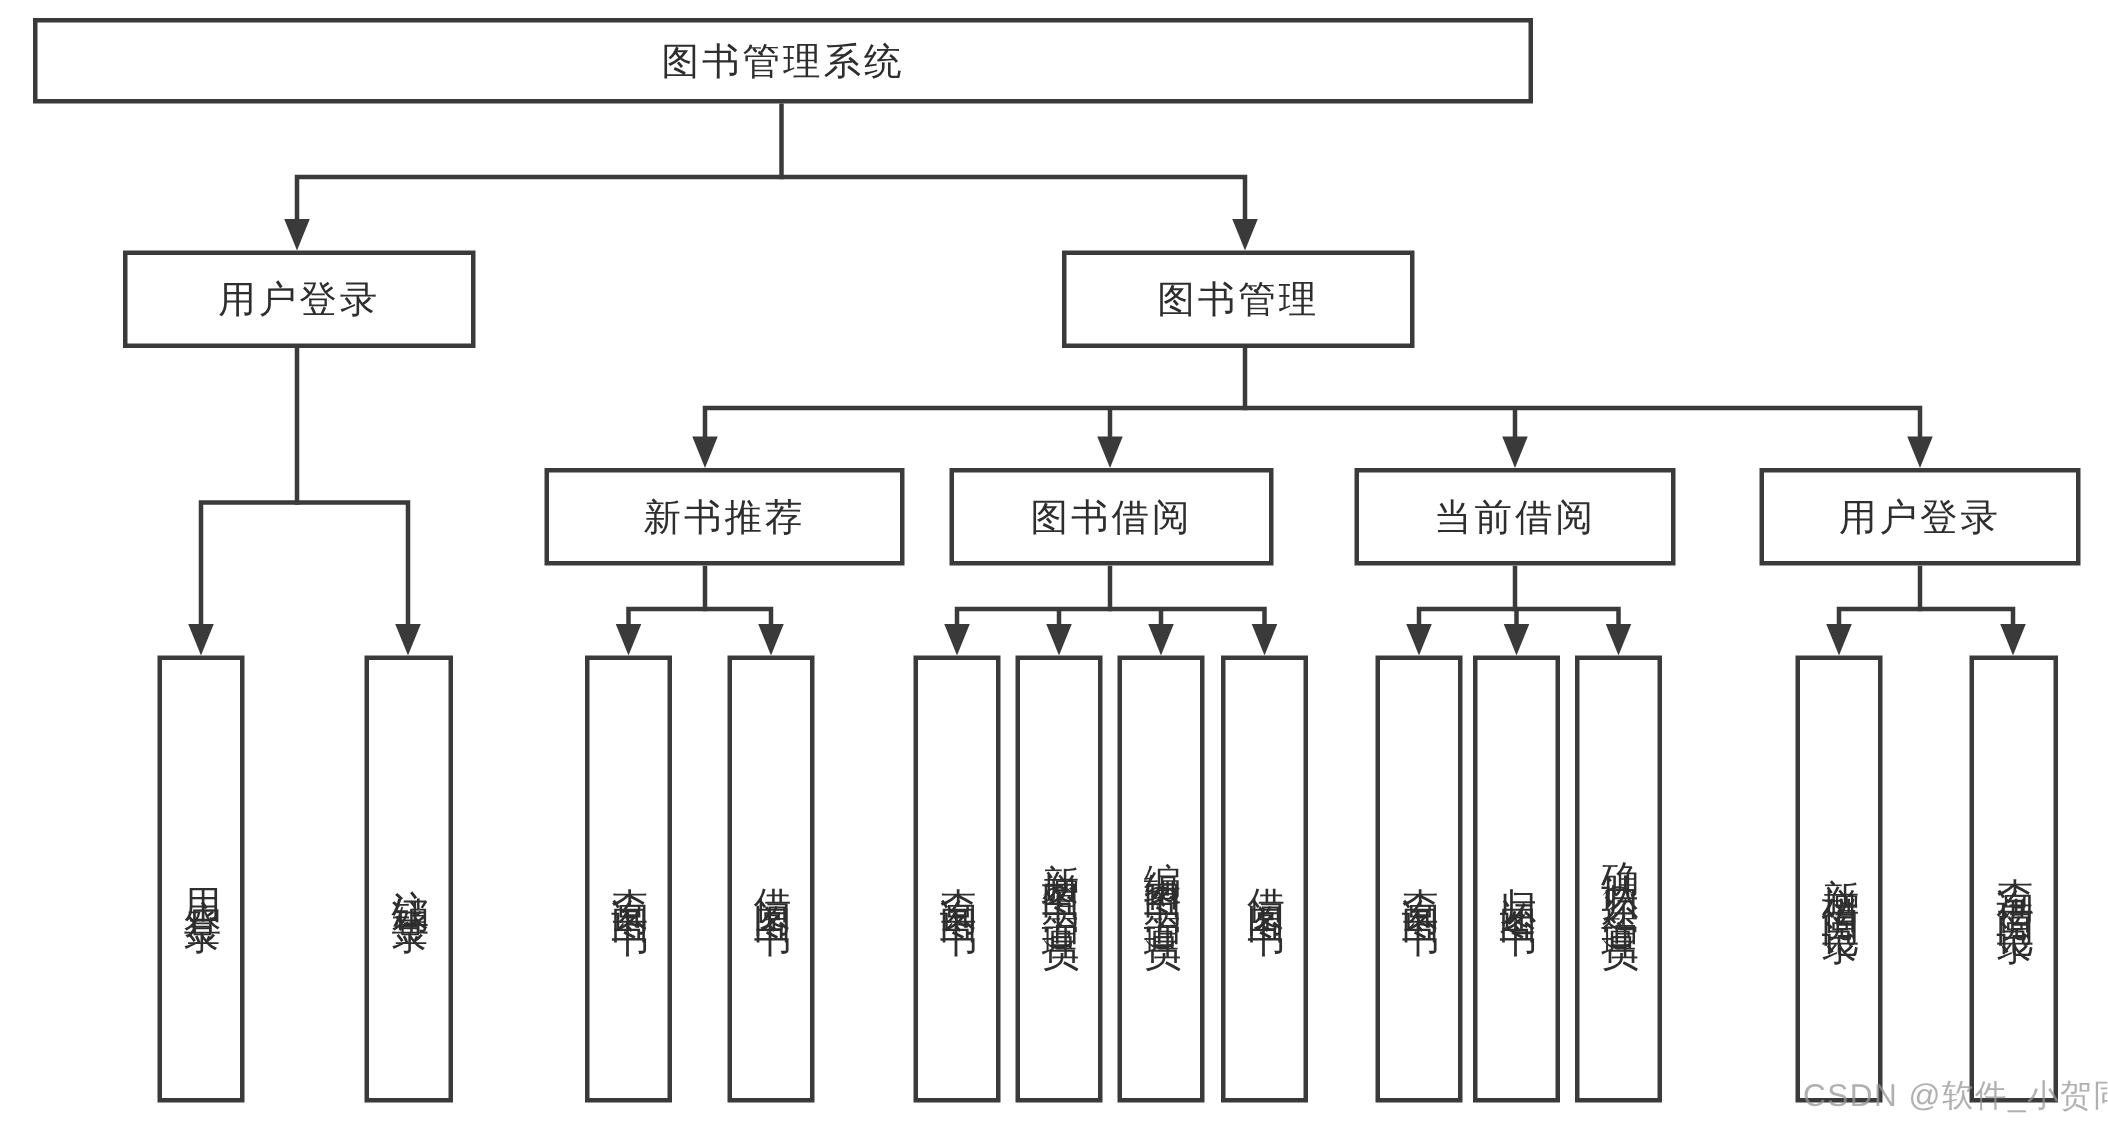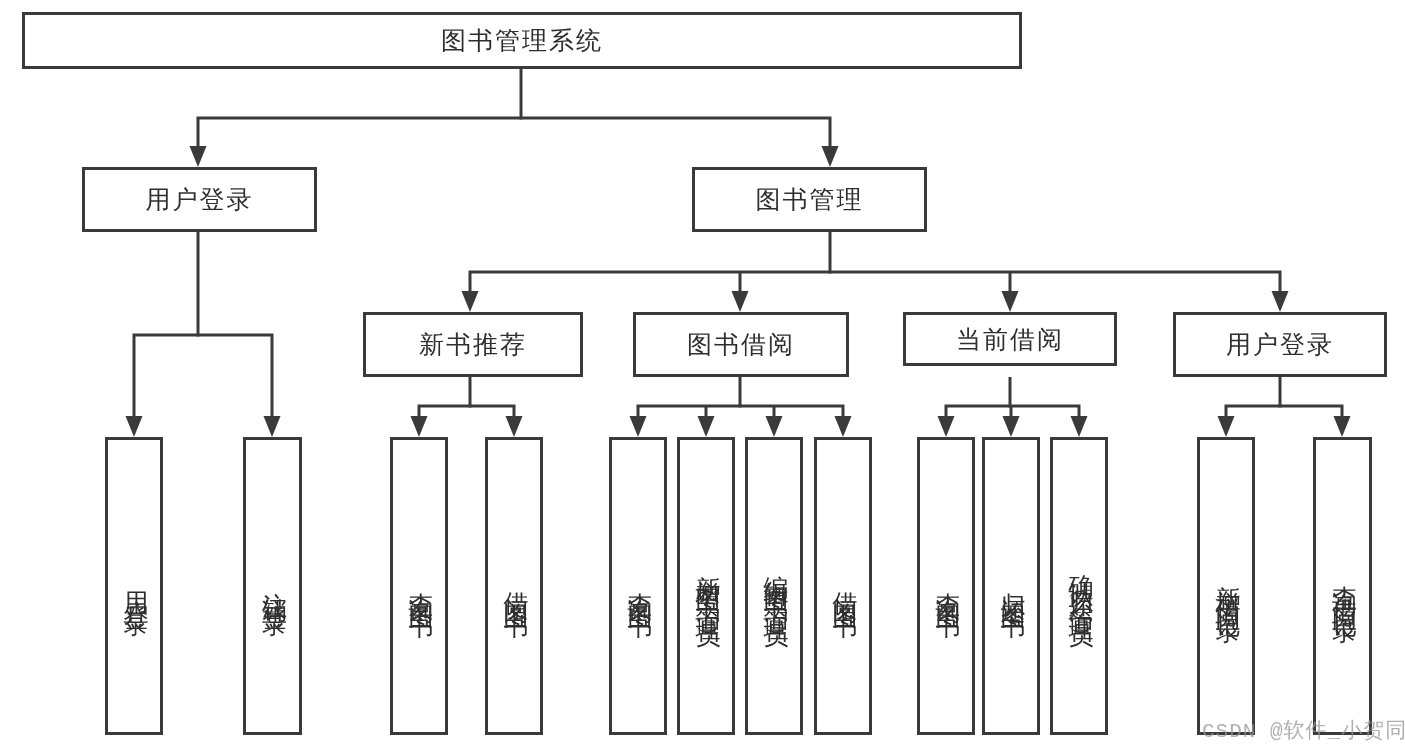--- a/index.html
+++ b/index.html
@@ -1,21 +1,21 @@
 <!DOCTYPE html>
 <html><head>
 <meta charset="utf-8">
 <style>
   html,body{margin:0;padding:0;background:#ffffff;}
   #stage{
     position:relative;
     width:1405px;height:747px;
     background:#ffffff;
     overflow:hidden;
-    font-family:Liberation Mono, monospace;
+    font-family:Liberation Sans, sans-serif;
   }
   #connectors{position:absolute;left:0;top:0;z-index:1;}
   .node{
     position:absolute;
     box-sizing:border-box;
     border:3px solid #3a3a3a;
     background:#ffffff;
     display:flex;
     align-items:center;
     justify-content:center;
@@ -97,31 +97,31 @@
     </g>
   </svg>
 
   <div class="node" style="left:22px;top:12px;width:1000px;height:57px">
     <span class="lbl">图书管理系统</span>
   </div>
 
   <div class="node" style="left:82px;top:167px;width:235px;height:65px">
     <span class="lbl">用户登录</span>
   </div>
-  <div class="node" style="left:692px;top:167px;width:235px;height:65px">
+  <div class="node" style="left:708px;top:167px;width:235px;height:65px">
     <span class="lbl">图书管理</span>
   </div>
 
-  <div class="node" style="left:363px;top:312px;width:220px;height:65px">
+  <div class="node" style="left:363px;top:312px;width:240px;height:65px">
     <span class="lbl">新书推荐</span>
   </div>
   <div class="node" style="left:633px;top:312px;width:216px;height:65px">
     <span class="lbl">图书借阅</span>
   </div>
-  <div class="node" style="left:903px;top:312px;width:214px;height:54px">
+  <div class="node" style="left:903px;top:312px;width:214px;height:65px">
     <span class="lbl">当前借阅</span>
   </div>
   <div class="node" style="left:1173px;top:312px;width:214px;height:65px">
     <span class="lbl">用户登录</span>
   </div>
 
   <div class="node leaf" style="left:105px;top:437px;width:58px;height:298px">
     <span class="lbl">用户登录</span>
   </div>
   <div class="node leaf" style="left:243px;top:437px;width:59px;height:298px">

